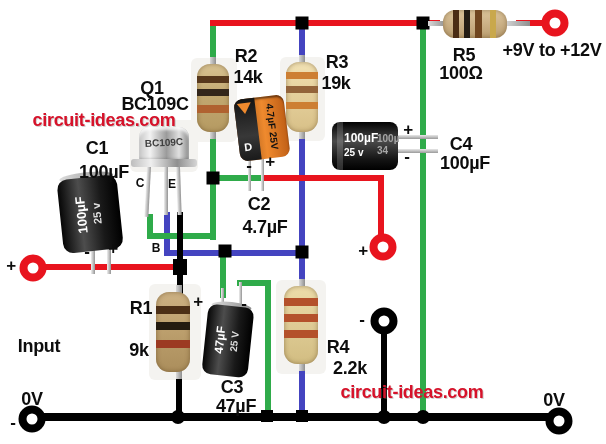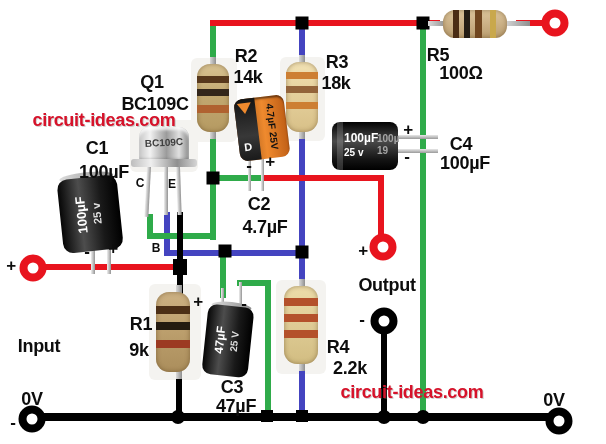--- a/index.html
+++ b/index.html
@@ -171,54 +171,54 @@
           <span style="font-size:12px"><span>47µF</span><br><span style="font-size:10px;color:#ddd">25 V</span></span>
         </div>
     </div>
   </div>
 
   <div class="lead" style="left:397px;top:135px;width:41px;height:4px;background:linear-gradient(180deg,#e8e8e8,#9a9a9a)"></div>
   <div class="lead" style="left:397px;top:149px;width:41px;height:4px;background:linear-gradient(180deg,#e8e8e8,#9a9a9a)"></div>
   <div class="el" style="left:332px;top:122px;width:66px;height:48px;border-radius:8px;background:linear-gradient(180deg,#020202,#4a4a4a 40%,#141414 78%,#000)">
     <div class="el" style="left:5px;top:0;width:6px;height:48px;background:rgba(255,255,255,.18)"></div>
     <div class="el" style="left:12px;top:9px;color:#fff;font-weight:bold;font-size:12px;line-height:1.2"><span>100µF</span><br><span style="font-size:10px">25 v</span></div>
-    <div class="el" style="left:45px;top:11px;color:#a5a5a5;font-weight:bold;font-size:10px;line-height:1.2"><span>100µ</span><br><span>19</span></div>
+    <div class="el" style="left:45px;top:11px;color:#a5a5a5;font-weight:bold;font-size:10px;line-height:1.2"><span>100µ</span><br><span>34</span></div>
   </div>
 
   <div class="ring red" style="left:555px;top:23px"></div>
   <div class="ring red" style="left:33px;top:268px"></div>
   <div class="ring red" style="left:383px;top:247px"></div>
   <div class="ring blk" style="left:384px;top:321px"></div>
   <div class="ring blk" style="left:32px;top:419px"></div>
   <div class="ring blk" style="left:559px;top:421px"></div>
 
-  <div class="lbl" style="left:152px;top:82px">Q1</div>
+  <div class="lbl" style="left:152px;top:88px">Q1</div>
   <div class="lbl" style="left:155px;top:104px">BC109C</div>
   <div class="lbl" style="left:246px;top:56px">R2</div>
   <div class="lbl" style="left:248px;top:77px">14k</div>
   <div class="lbl" style="left:337px;top:62px">R3</div>
-  <div class="lbl" style="left:336px;top:83px">18k</div>
-  <div class="lbl" style="left:438px;top:55px">R5</div>
+  <div class="lbl" style="left:336px;top:83px">19k</div>
+  <div class="lbl" style="left:464px;top:55px">R5</div>
   <div class="lbl" style="left:461px;top:73px">100Ω</div>
   <div class="lbl" style="left:97px;top:148px">C1</div>
   <div class="lbl" style="left:104px;top:172px">100µF</div>
   <div class="lbl" style="left:259px;top:204px">C2</div>
   <div class="lbl" style="left:265px;top:227px">4.7µF</div>
   <div class="lbl" style="left:232px;top:387px">C3</div>
   <div class="lbl" style="left:236px;top:406px">47µF</div>
   <div class="lbl" style="left:461px;top:144px">C4</div>
   <div class="lbl" style="left:465px;top:163px">100µF</div>
-  <div class="lbl" style="left:141px;top:324px">R1</div>
+  <div class="lbl" style="left:141px;top:308px">R1</div>
   <div class="lbl" style="left:139px;top:350px">9k</div>
   <div class="lbl" style="left:338px;top:347px">R4</div>
   <div class="lbl" style="left:350px;top:368px">2.2k</div>
   <div class="lbl" style="left:39px;top:346px">Input</div>
-  <div class="lbl" style="left:387px;top:285px">Output</div>
   <div class="lbl" style="left:32px;top:399px">0V</div>
   <div class="lbl" style="left:554px;top:400px">0V</div>
+  <div class="lbl" style="left:552px;top:50px">+9V to +12V</div>
   <div class="lbl wm" style="left:104px;top:120px">circuit-ideas.com</div>
   <div class="lbl wm" style="left:412px;top:392px">circuit-ideas.com</div>
 
   <div class="lbl sign" style="left:11px;top:266px">+</div>
   <div class="lbl sign" style="left:13px;top:423px">-</div>
   <div class="lbl sign" style="left:363px;top:251px">+</div>
   <div class="lbl sign" style="left:362px;top:320px">-</div>
   <div class="lbl sign" style="left:87px;top:252px">-</div>
   <div class="lbl sign" style="left:113px;top:249px">+</div>
   <div class="lbl sign" style="left:249px;top:166px">-</div>

